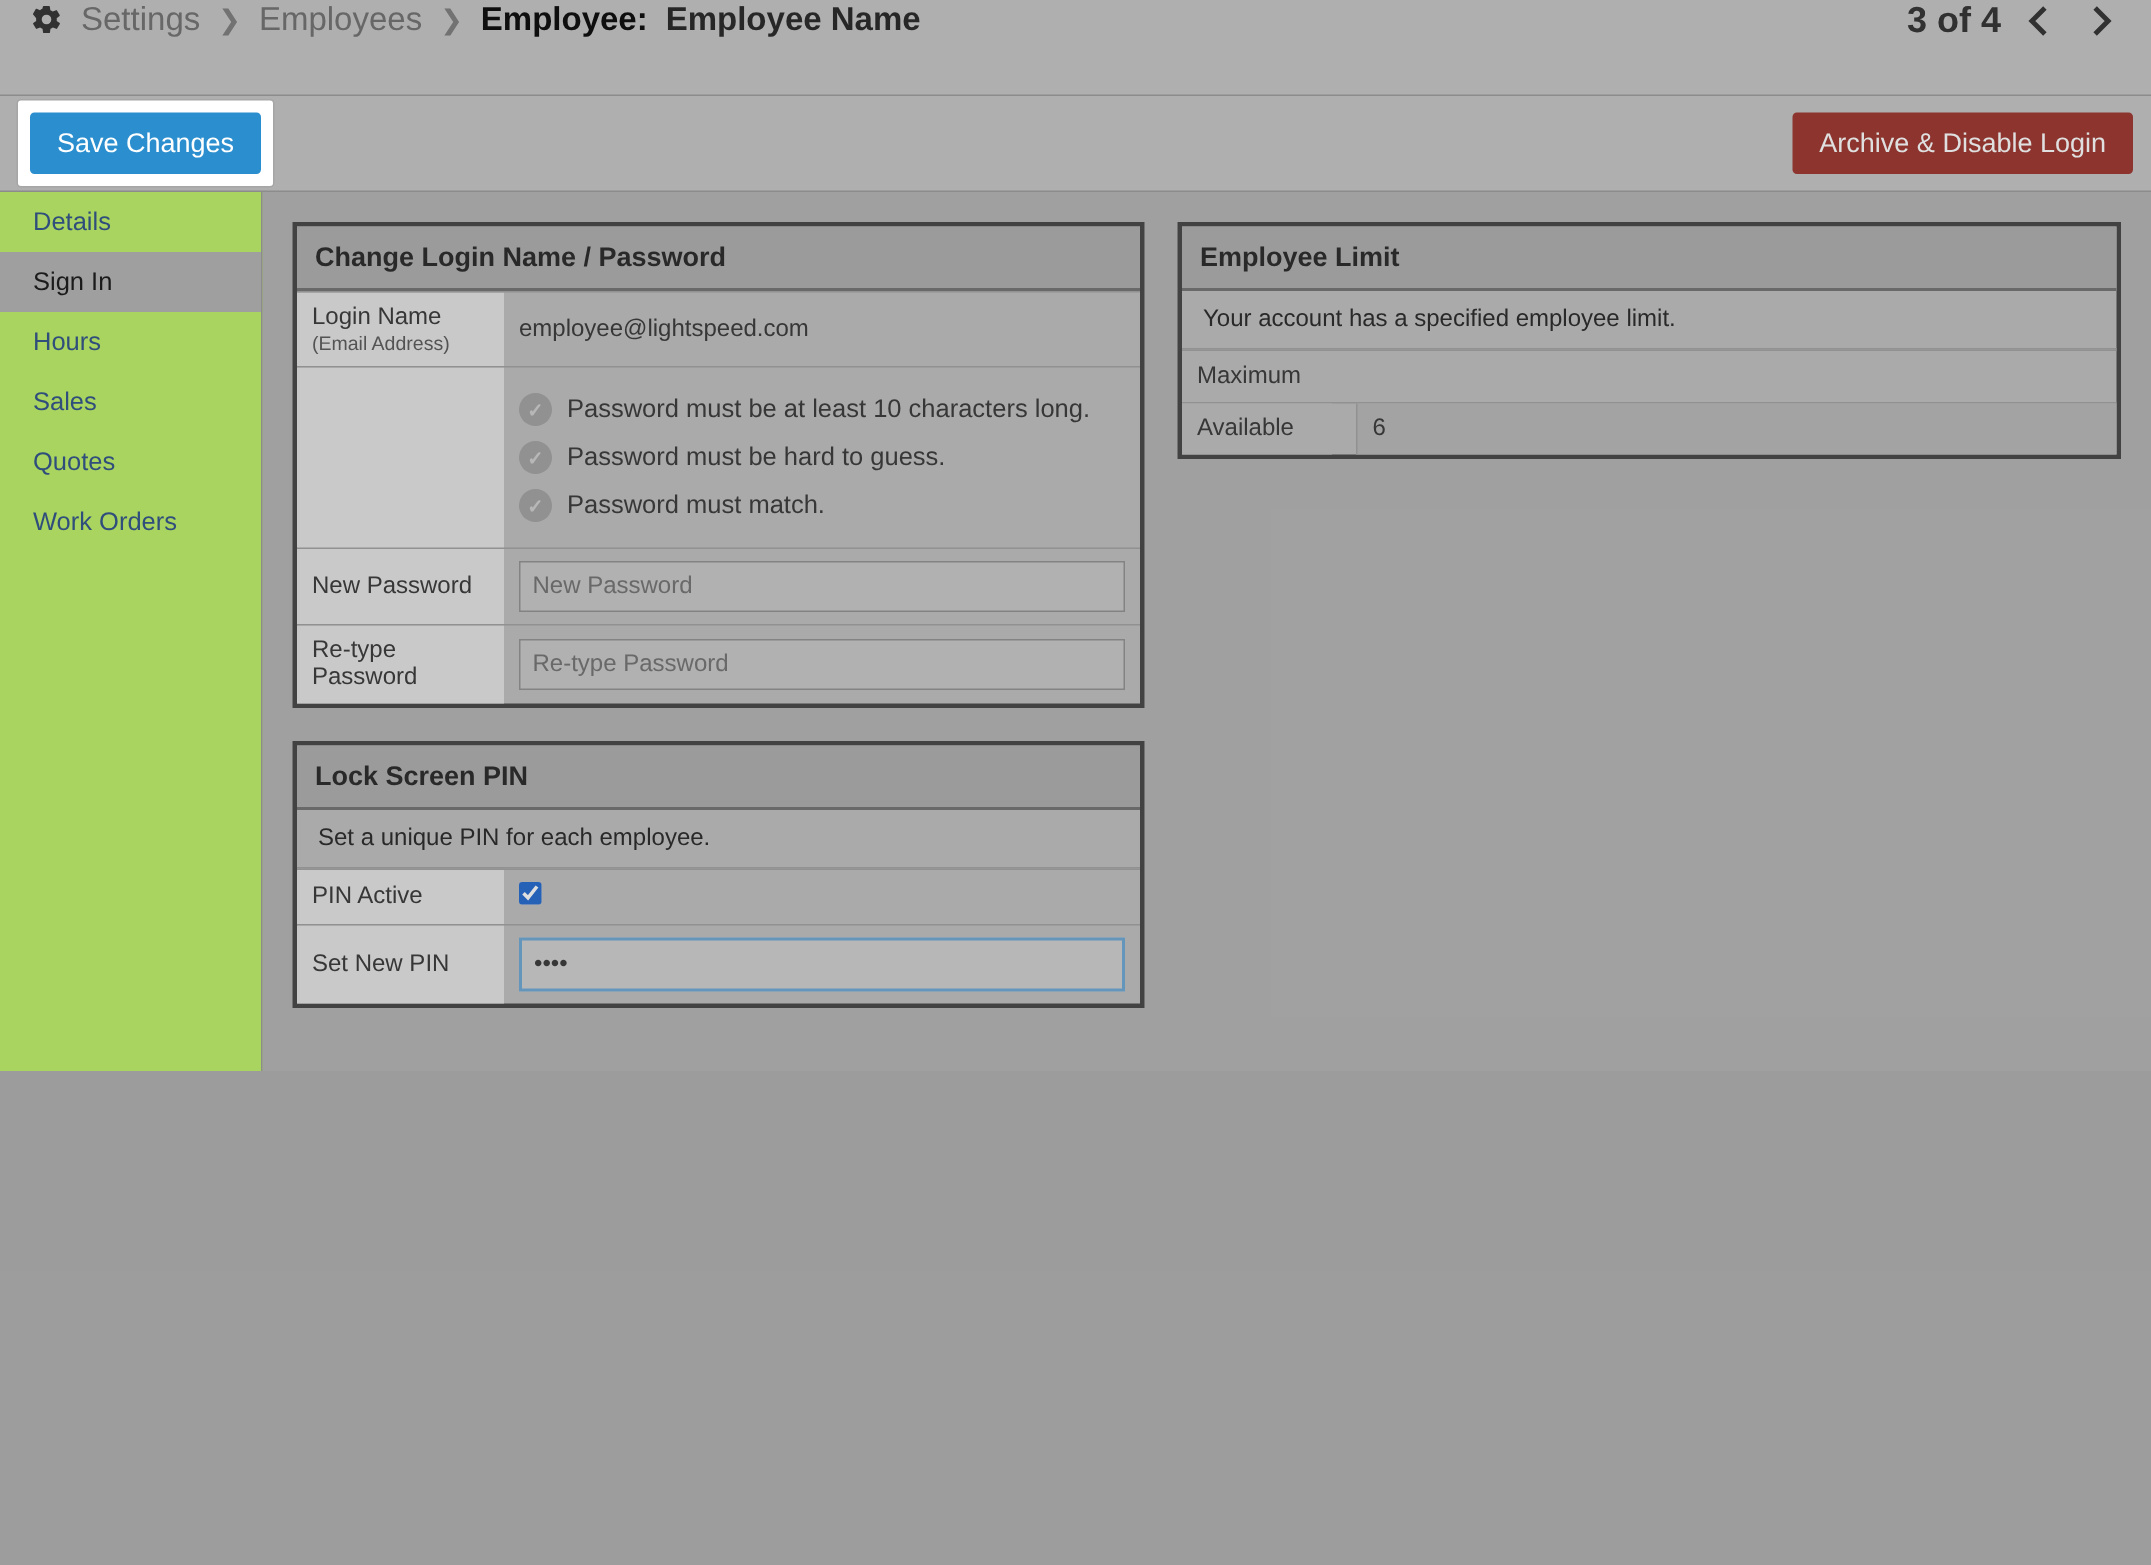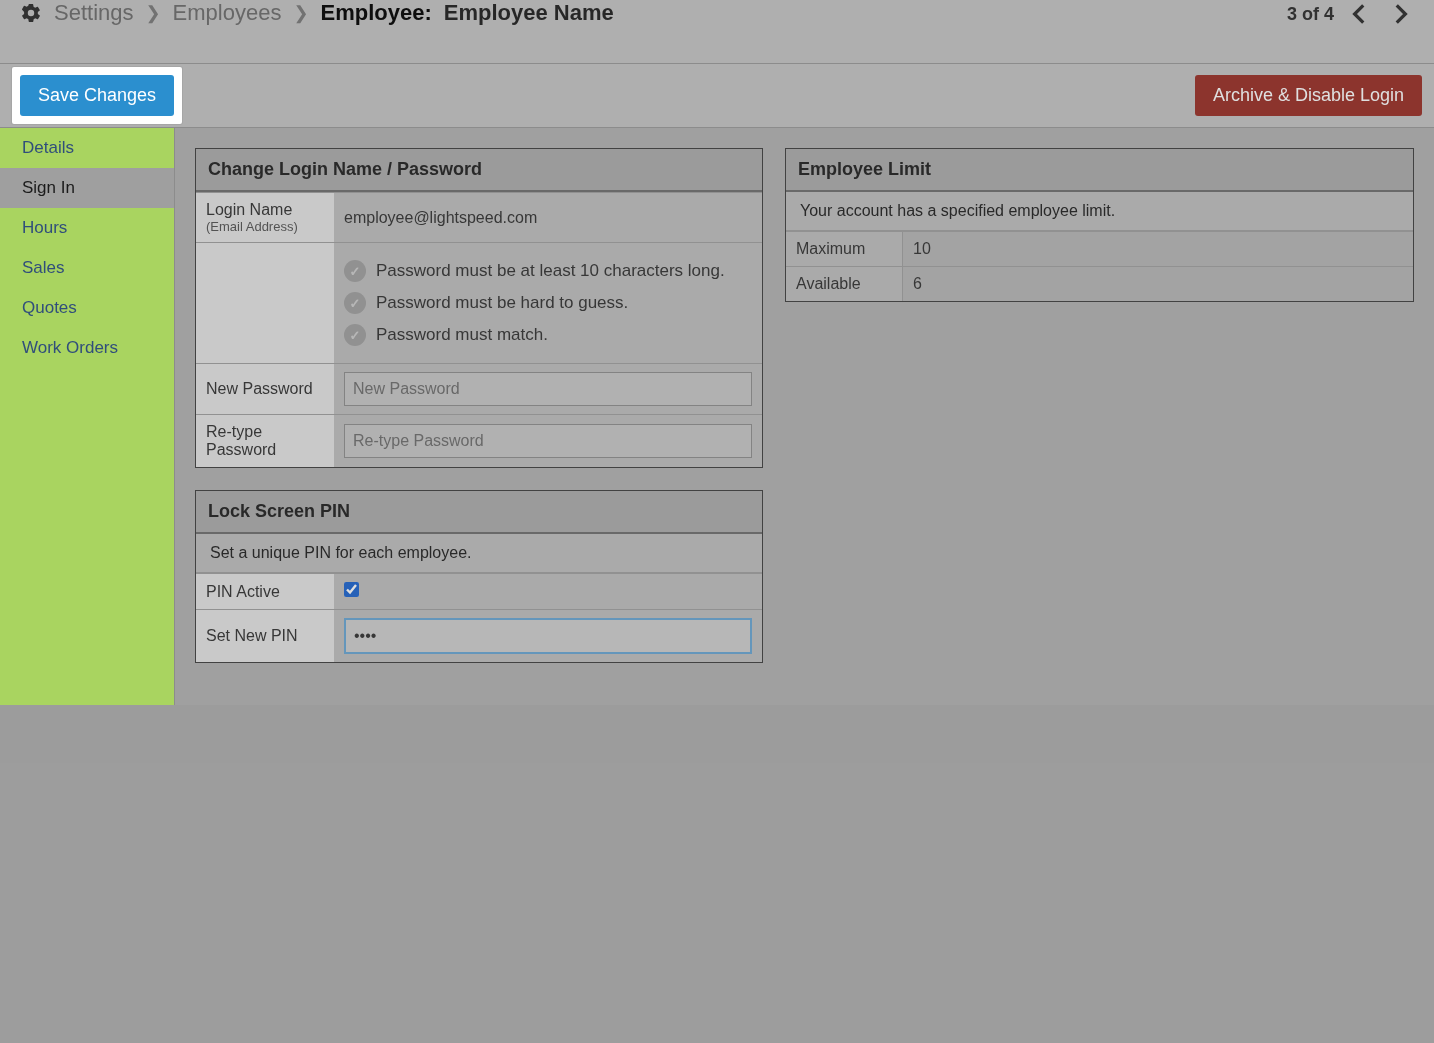--- a/index.html
+++ b/index.html
@@ -34,21 +34,21 @@
   .crumb-left { display: flex; align-items: center; gap: 12px; flex: 1; }
   .gear {
     width: 22px; height: 22px; display: inline-flex; align-items: center; justify-content: center;
     color: #2b2b2b;
   }
   .crumb-link { color: #6d6d6d; font-size: 22px; text-decoration: none; }
   .crumb-sep { color: #7a7a7a; font-size: 18px; }
   .crumb-current { color: #000000; font-size: 22px; font-weight: 600; }
   .crumb-name { color: #1f1f1f; font-size: 22px; font-weight: 600; }
   .crumb-right { display: flex; align-items: center; gap: 12px; color: #2b2b2b; }
-  .pager-text { font-size: 18px; font-weight: 600; }
+  .pager-text { font-size: 24px; font-weight: 600; }
   .chev-btn {
     width: 28px; height: 28px;
     display: inline-flex; align-items: center; justify-content: center;
     color: #2b2b2b; cursor: pointer;
   }
 
   
   .action-bar {
     display: flex;
     align-items: center;
@@ -108,21 +108,21 @@
   .main {
     flex: 1;
     display: flex;
     gap: 22px;
     padding: 20px;
   }
   .col-left { width: 568px; }
   .col-right { flex: 1; }
 
   .panel {
-    border: 1px solid #404040;
+    border: 3px solid #404040;
     background: #bfbfbf;
     margin-bottom: 22px;
   }
   .panel-hd {
     background: #adadad;
     border-bottom: 2px solid #6f6f6f;
     padding: 10px 12px;
     font-size: 18px;
     font-weight: 700;
     color: #222;
@@ -321,21 +321,20 @@
 
     </div>
 
     <div class="col-right">
 
       <div class="panel">
         <div class="panel-hd">Employee Limit</div>
         <div class="panel-note">Your account has a specified employee limit.</div>
         <div class="kv-row">
           <div class="k">Maximum</div>
-          <div class="v">10</div>
         </div>
         <div class="kv-row">
           <div class="k">Available</div>
           <div class="v">6</div>
         </div>
       </div>
     </div>
   </div>
 </div>
 

